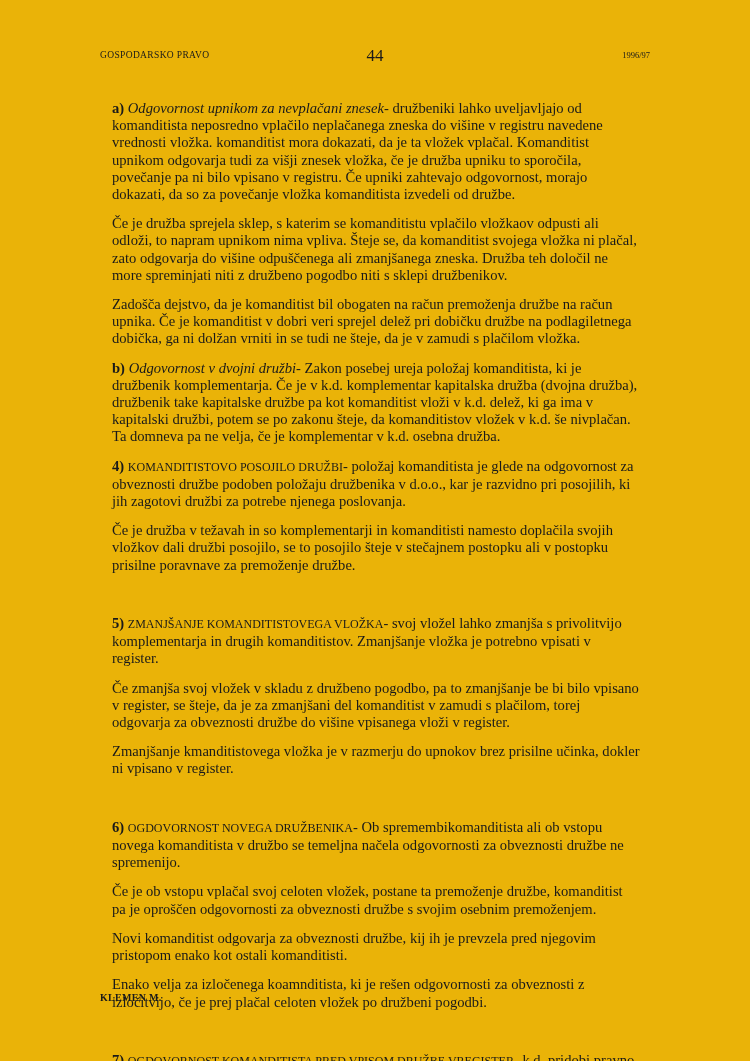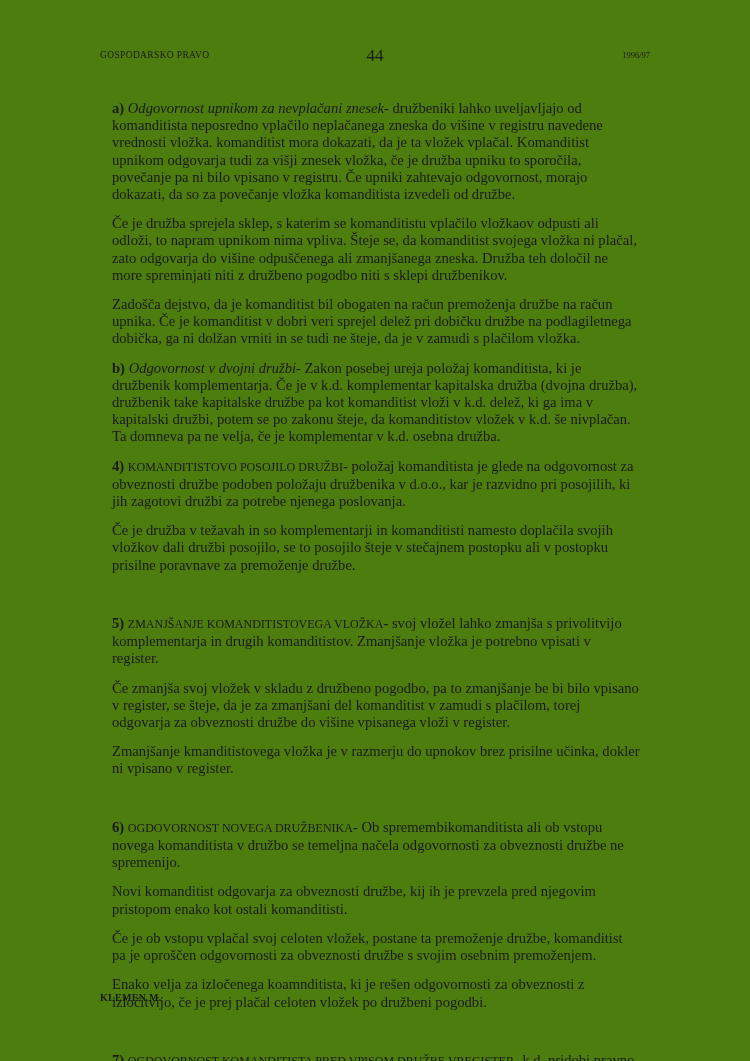--- a/index.html
+++ b/index.html
@@ -8,21 +8,21 @@
     background: #ffffff;
   }
   body {
     font-family: "Liberation Serif", "DejaVu Serif", serif;
     color: #1a1a1a;
   }
   #page {
     position: relative;
     width: 750px;
     height: 1061px;
-    background: #4d7c0f;
+    background: #eab308;
     overflow: hidden;
   }
 
   
   #running-head {
     position: absolute;
     left: 100px;
     top: 48px;
     width: 550px;
     height: 20px;
@@ -121,23 +121,23 @@
     <p class="para"><span class="num">5)</span> <span class="smallcaps">ZMANJŠANJE KOMANDITISTOVEGA VLOŽKA</span><span>- svoj vložel lahko zmanjša s privolitvijo komplementarja in drugih komanditistov. Zmanjšanje vložka je potrebno vpisati v register.</span></p>
 
     <p class="para">Če zmanjša svoj vložek v skladu z družbeno pogodbo, pa to zmanjšanje be bi bilo vpisano v register, se šteje, da je za zmanjšani del komanditist v zamudi s plačilom, torej odgovarja za obveznosti družbe do višine vpisanega vloži v register.</p>
 
     <p class="para">Zmanjšanje kmanditistovega vložka je v razmerju do upnokov brez prisilne učinka, dokler ni vpisano v register.</p>
 
     <div class="gap"></div>
 
     <p class="para"><span class="num">6)</span> <span class="smallcaps">OGDOVORNOST NOVEGA DRUŽBENIKA</span><span>- Ob spremembikomanditista ali ob vstopu novega komanditista v družbo se temeljna načela odgovornosti za obveznosti družbe ne spremenijo.</span></p>
 
+    <p class="para">Če je ob vstopu vplačal svoj celoten vložek, postane ta premoženje družbe, komanditist pa je oproščen odgovornosti za obveznosti družbe s svojim osebnim premoženjem.</p>
+
     <p class="para">Novi komanditist odgovarja za obveznosti družbe, kij ih je prevzela pred njegovim pristopom enako kot ostali komanditisti.</p>
-
-    <p class="para">Če je ob vstopu vplačal svoj celoten vložek, postane ta premoženje družbe, komanditist pa je oproščen odgovornosti za obveznosti družbe s svojim osebnim premoženjem.</p>
 
     <p class="para">Enako velja za izločenega koamnditista, ki je rešen odgovornosti za obveznosti z izločitvijo, če je prej plačal celoten vložek po družbeni pogodbi.</p>
 
     <div class="gap"></div>
 
     <p class="para"><span class="num">7)</span> <span class="smallcaps">OGDOVORNOST KOMANDITISTA PRED VPISOM DRUŽBE VREGISTER</span><span>- k.d. pridobi pravno sposobnost z vpisom v register. Po vpisu družbe v register se vsa pravna razmerja, ki so nastala na podlagi pogodbe pred vpisom, prenesejo na družbo. Pred vpisom družba ne more poslovati.</span></p>
 
   </div>
 
   <div id="footer">KLEMEN M.</div>

